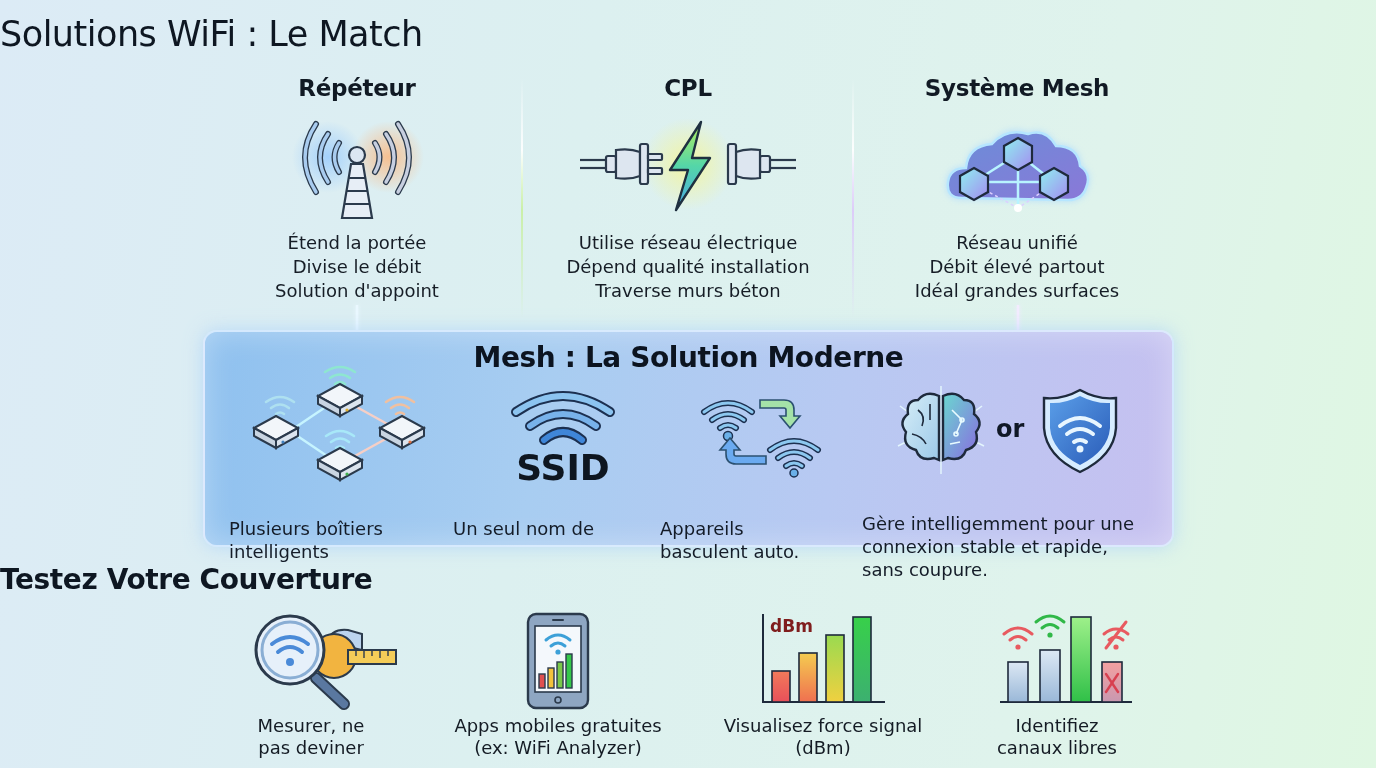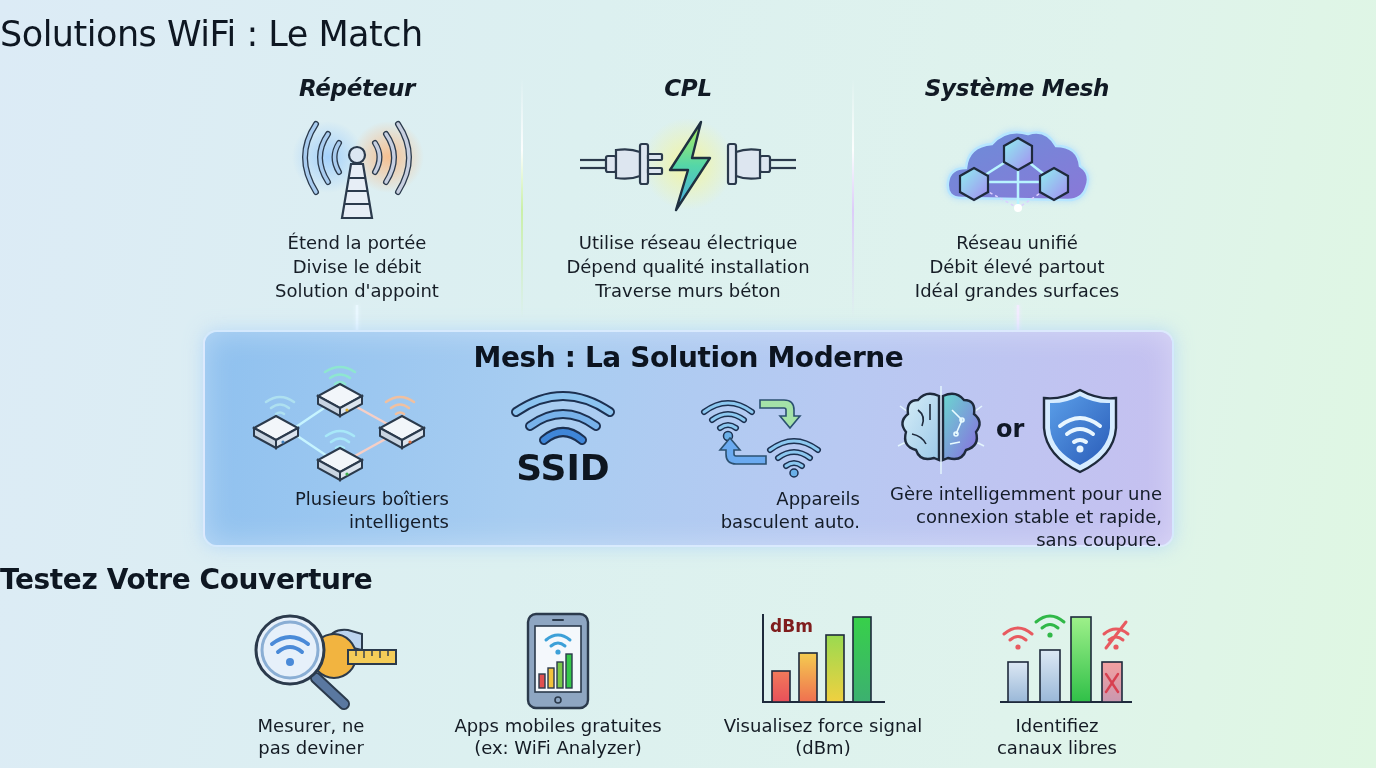--- a/index.html
+++ b/index.html
@@ -8,31 +8,31 @@
     font-family: "DejaVu Sans", sans-serif;
     color: #111a24;
     background: linear-gradient(100deg, #dcebf6 0%, #dcf0f0 40%, #dff3ec 75%, #dff7e2 100%);
     position: relative;
   }
   .abs { position: absolute; }
   .title {
     left: 0; width: 1376px; top: 14px; 
     font-size: 35px; font-weight: normal; letter-spacing: -0.5px; color: #0e1722;
   }
-  .col-title { font-size: 23px; font-weight: bold; text-align: center; color: #111a24; letter-spacing: -0.3px; font-style: italic; }
+  .col-title { font-size: 23px; font-weight: bold; text-align: center; color: #111a24; letter-spacing: -0.3px; }
   .col-text { font-size: 18px; line-height: 24px; text-align: center; color: #161d26; }
   .divider { width: 2px; }
   .panel {
     left: 203px; top: 330px; width: 971px; height: 217px; border-radius: 14px;
     background: linear-gradient(100deg, #8fc1ef 0%, #a8cdf1 35%, #b8c9f2 65%, #c6c0f0 100%);
     border: 2px solid rgba(225,240,255,0.85);
     box-shadow: 0 0 18px rgba(170,210,250,0.7), inset 0 0 30px rgba(255,255,255,0.35);
   }
   .panel-title { font-size: 28px; font-weight: bold; text-align: center; color: #0c1420; letter-spacing: -0.4px; }
-  .feat-text { font-size: 18px; line-height: 23px; text-align: right; color: #141c28; }
+  .feat-text { font-size: 18px; line-height: 23px; text-align: left; color: #141c28; margin-top: 30px; }
   .section2-title { font-size: 28px; font-weight: bold; text-align: left; color: #0e1722; letter-spacing: -0.4px; }
   .test-text { font-size: 18px; line-height: 22px; text-align: center; color: #141b24; }
   svg { display: block; overflow: visible; }
 </style>
 </head>
 <body>
 
 <div class="abs title">Solutions WiFi : Le Match</div>
 
 <div class="abs divider" style="left:521px; top:78px; height:240px; background:linear-gradient(180deg, rgba(255,255,255,0) 0%, rgba(255,255,255,0.9) 30%, rgba(200,240,160,0.9) 55%, rgba(255,255,255,0) 100%);"></div>
@@ -240,20 +240,21 @@
     <path d="M6 22 Q53 -10 100 22" stroke="#1c3050" stroke-width="10"></path>
     <path d="M6 22 Q53 -10 100 22" stroke="#8cc4f0" stroke-width="6"></path>
     <path d="M20 36 Q53 12 86 36" stroke="#1c3050" stroke-width="10"></path>
     <path d="M20 36 Q53 12 86 36" stroke="#78b2ea" stroke-width="6"></path>
     <path d="M34 50 Q53 34 72 50" stroke="#1c3050" stroke-width="10"></path>
     <path d="M34 50 Q53 34 72 50" stroke="#3f86d8" stroke-width="6"></path>
   </g>
 </svg>
 <div class="abs" style="left:503px; width:120px; top:447px; text-align:center; font-size:36px; font-weight:bold; color:#0e1620;">SSID</div>
 <div class="abs feat-text" style="left:453px; width:220px; top:487px;">
+  <div>Un seul nom de</div>
 </div>
 
 <svg class="abs" style="left:700px; top:392px;" width="126" height="84" viewBox="0 0 126 84">
   <defs>
       <linearGradient id="gArrow" x1="0" y1="0" x2="1" y2="1">
         <stop offset="0" stop-color="#9ae0c8"></stop>
         <stop offset="1" stop-color="#4aa8e0"></stop>
       </linearGradient>
     </defs>
   <g fill="none" stroke-linecap="round">

